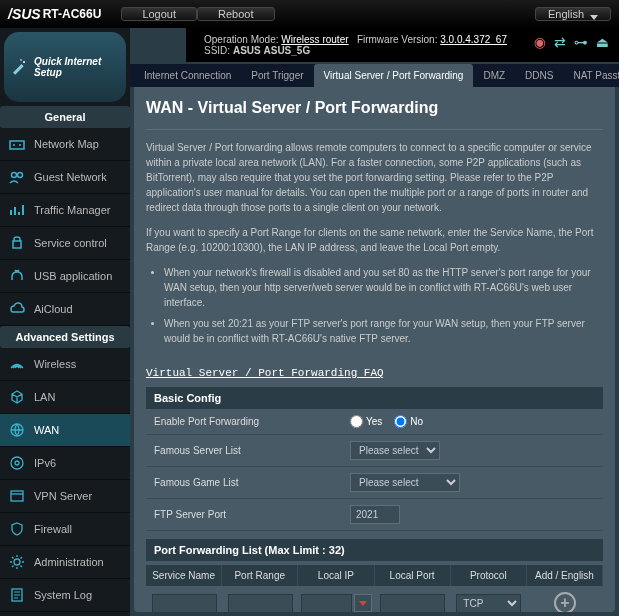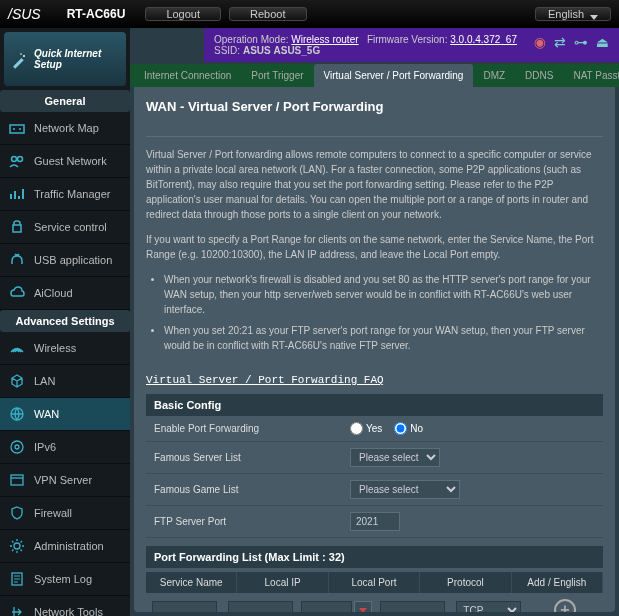--- a/index.html
+++ b/index.html
@@ -1,42 +1,42 @@
 <!DOCTYPE html>
 <html><head>
 <meta charset="utf-8">
 <style>
 *{margin:0;padding:0;box-sizing:border-box}
 body{background:#2a3d47;font-family:Arial,sans-serif;font-size:11px;color:#ddd;width:619px;height:616px;overflow:hidden}
 .header{background:linear-gradient(#1a1a1a,#000);height:28px;display:flex;align-items:center;padding:0 8px}
-.brand{color:#fff;font-size:14px;font-weight:normal;font-style:italic;margin-right:26px}
+.brand{color:#fff;font-size:14px;font-weight:bold;font-style:italic;margin-right:2px}
 .model{color:#fff;font-size:12px;font-weight:bold;margin-right:20px}
-.hbtn{background:linear-gradient(#333,#111);border:1px solid #444;color:#ccc;padding:0 20px;font-size:11px;border-radius:3px;margin-right:8px;cursor:pointer}
+.hbtn{background:linear-gradient(#333,#111);border:1px solid #444;color:#ccc;padding:0 20px;font-size:11px;border-radius:3px;cursor:pointer}
 .lang{margin-left:auto;display:flex;align-items:flex-end;color:#ccc;font-size:11px;background:linear-gradient(#333,#111);border:1px solid #444;padding:0 12px;border-radius:3px;cursor:pointer}
 .lang svg{margin-left:6px}
-.infobar{background:#4c1d95;padding:6px 10px;margin-left:74px;font-size:10px;color:#ccc;position:relative}
+.infobar{background:#000000;padding:6px 18px;margin-left:56px;font-size:10px;color:#ccc;position:relative}
 .infobar a{color:#fff;text-decoration:underline}
 .icons{position:absolute;right:10px;top:6px;display:flex;gap:8px}
 .icons span{color:#7cc;font-size:14px}
 .container{display:flex;height:calc(100% - 28px)}
 .sidebar{width:130px;background:#141a1e;display:flex;flex-direction:column}
-.qis{background:linear-gradient(#2a5565,#1a3541);margin:4px;border-radius:4px;padding:16px 6px;display:flex;align-items:flex-end;color:#fff;font-size:10px;font-weight:bold;font-style:italic;cursor:pointer}
+.qis{background:linear-gradient(#2a5565,#1a3541);margin:4px;border-radius:15px;padding:24px 6px;display:flex;align-items:center;color:#fff;font-size:10px;font-weight:bold;font-style:italic;cursor:pointer}
 .qis svg{margin-right:6px;flex-shrink:0}
 .section-h{background:#2a3a42;color:#fff;text-align:center;padding:5px;font-size:11px;font-weight:bold;border-radius:3px}
 .nav-item{display:flex;align-items:center;padding:7px 8px;color:#bbb;font-size:11px;cursor:pointer;border-bottom:1px solid #0a0e10}
 .nav-item.active{background:#1a4a58;color:#fff}
 .nav-item svg{margin-right:8px;flex-shrink:0}
 .main{flex:1;display:flex;flex-direction:column;overflow:hidden}
-.tabs{display:flex;background:#14532d;padding:0 4px;margin-top:2px}
+.tabs{display:flex;background:#0f172a;padding:0 4px;margin-top:2px}
 .tab{padding:6px 10px;font-size:10px;color:#aaa;cursor:pointer;white-space:nowrap}
 .tab.active{background:#475a66;color:#fff;border-radius:3px 3px 0 0}
 .content{background:#475a66;margin:0 4px 4px 4px;padding:12px;flex:1;overflow-y:auto;border-radius:0 0 4px 4px}
 .content::-webkit-scrollbar{width:8px}
 .content::-webkit-scrollbar-thumb{background:#2a3a42;border-radius:4px}
-.title{color:#fff;font-size:13px;font-weight:bold;padding-bottom:22px;border-bottom:1px solid #5c6e78;margin-bottom:10px}
+.title{color:#fff;font-size:16px;font-weight:bold;padding-bottom:12px;border-bottom:1px solid #5c6e78;margin-bottom:10px}
 .desc{font-size:10px;color:#ccc;line-height:1.5;margin-bottom:10px}
 .bullets{margin:8px 0 20px 18px;font-size:10px;color:#ccc;line-height:1.5}
 .bullets li{margin-bottom:6px}
 .faq{font-size:11px;color:#fff;text-decoration:underline;font-family:'Courier New',monospace}
 .panel-h{background:#2a3d47;color:#fff;padding:5px 8px;font-size:11px;font-weight:bold;margin-top:8px}
 .form-row{display:flex;align-items:center;padding:6px 8px;border-bottom:1px solid #3a4d57;font-size:10px}
 .form-label{width:196px;color:#ddd}
 .radio-group{display:flex;gap:12px;color:#fff}
 .radio-group label{display:flex;align-items:center;gap:3px}
 .sel{background:#3a4d57;border:1px solid #5c6e78;color:#ccd;padding:2px 4px;font-size:10px}
@@ -242,20 +242,21 @@
       </div>
       <div class="form-row">
         <div class="form-label">FTP Server Port</div>
         <input class="txt" value="2021" style="">
       </div>
 
       <div class="panel-h">Port Forwarding List (Max Limit : 32)</div>
       <div class="port-table">
         <div class="port-head">
           <div>Service Name</div>
+          <div>Port Range</div>
           <div>Local IP</div>
           <div>Local Port</div>
           <div>Protocol</div>
           <div>Add / English</div>
         </div>
         <div class="port-row">
           <div><input style=""></div>
           <div><input style=""></div>
           <div style="display:flex;align-items:center;justify-content:center">
               <input style="width: 70%;">

